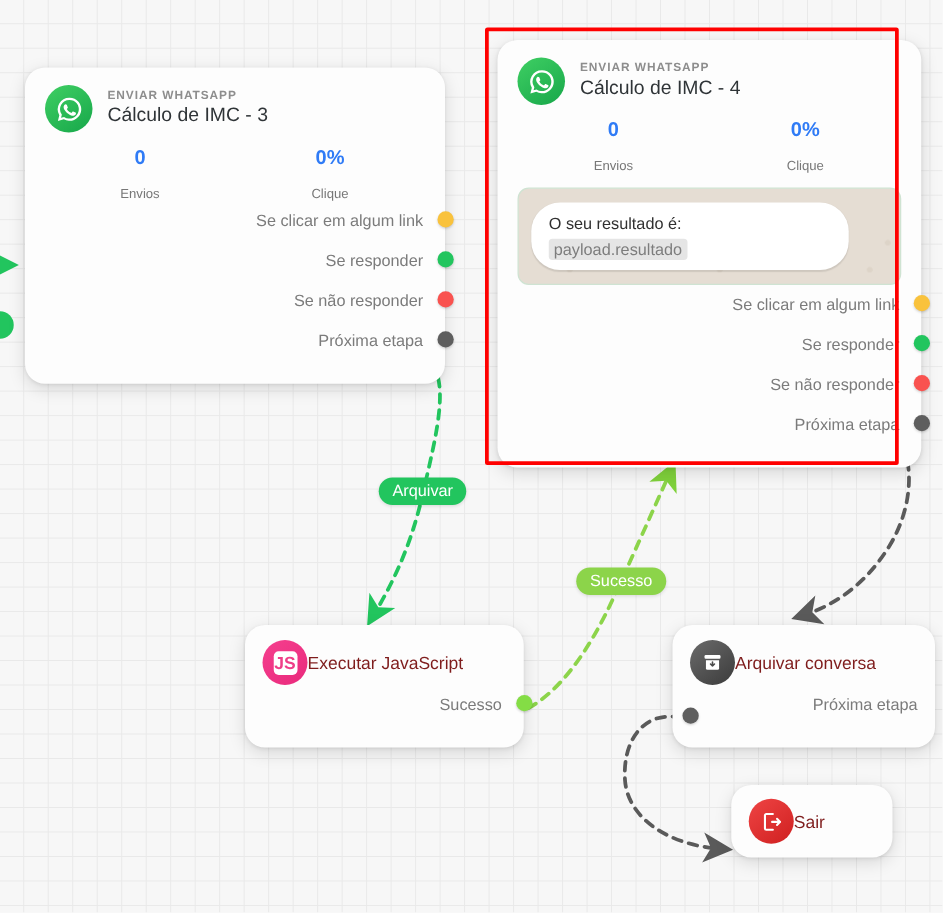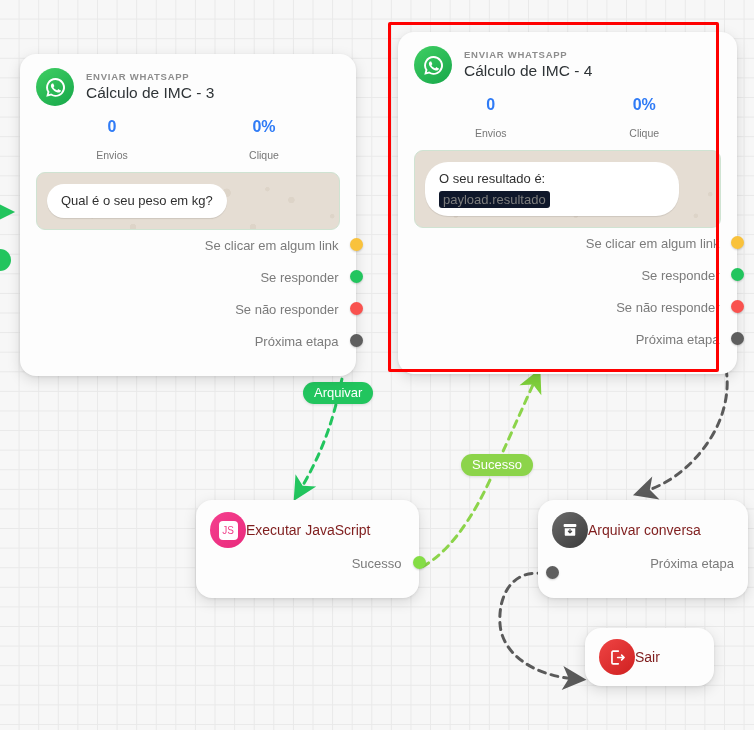--- a/index.html
+++ b/index.html
@@ -68,21 +68,21 @@
   }
   .bubble{
     position:relative;z-index:1;
     background:#fff;border-radius:23px;
     margin:11px 10px;padding:8px 14px;
     display:inline-block;max-width:86%;
     font-size:13px;color:#303030;line-height:1.35;
     box-shadow:0 1px 1px rgba(0,0,0,.10);
   }
   .bubble .var{
-    display:inline-block;background:#0f172a;color:#7d7d7d;
+    display:inline-block;background:#e5e5e5;color:#7d7d7d;
     border-radius:3px;padding:0 4px;margin-top:3px;
   }
 
   
   .outputs{margin-top:8px;}
   .out-row{
     display:flex;align-items:flex-start;justify-content:flex-end;
     height:32px;position:relative;
   }
   .out-lbl{font-size:13px;color:#7b7b7b;}
@@ -101,21 +101,21 @@
   .node-sm .node-head{padding:0;}
   .sm-title{font-size:14px;color:#7f1d1d;}
 
   .js-avatar{
     width:36px;height:36px;
     background:linear-gradient(140deg,#f53f8e 0%,#e92a7c 100%);
   }
   .js-badge{
     width:19px;height:19px;border-radius:4px;background:#fff;
     display:flex;align-items:center;justify-content:center;
-    font-size:10px;font-weight:400;color:#ef3e88;
+    font-size:14px;font-weight:700;color:#ef3e88;
     font-family:"Liberation Sans", sans-serif;
   }
   .arch-avatar{width:36px;height:36px;background:linear-gradient(140deg,#6b6b6b 0%,#3b3b3b 100%);}
   .exit-avatar{width:36px;height:36px;background:linear-gradient(140deg,#ef4444 0%,#cf2020 100%);}
 
   
   .selection{
     position:absolute;border:3px solid #ff0000;border-radius:2px;
     pointer-events:none;
   }
@@ -178,25 +178,20 @@
       <div class="stat">
         <div class="stat-val">0</div>
         <div class="stat-lbl">Envios</div>
       </div>
       <div class="stat">
         <div class="stat-val">0%</div>
         <div class="stat-lbl">Clique</div>
       </div>
     </div>
 
-    <div class="chat">
-      <div class="bubble">
-        <span>Qual é o seu peso em kg?</span>
-      </div>
-    </div>
 
     <div class="outputs">
       <div class="out-row">
         <span class="out-lbl">Se clicar em algum link</span>
         <span class="dot" style="background:#f9c23c;margin-right:-22.5px;"></span>
       </div>
       <div class="out-row">
         <span class="out-lbl">Se responder</span>
         <span class="dot" style="background:#22c55e;margin-right:-22.5px;"></span>
       </div>

